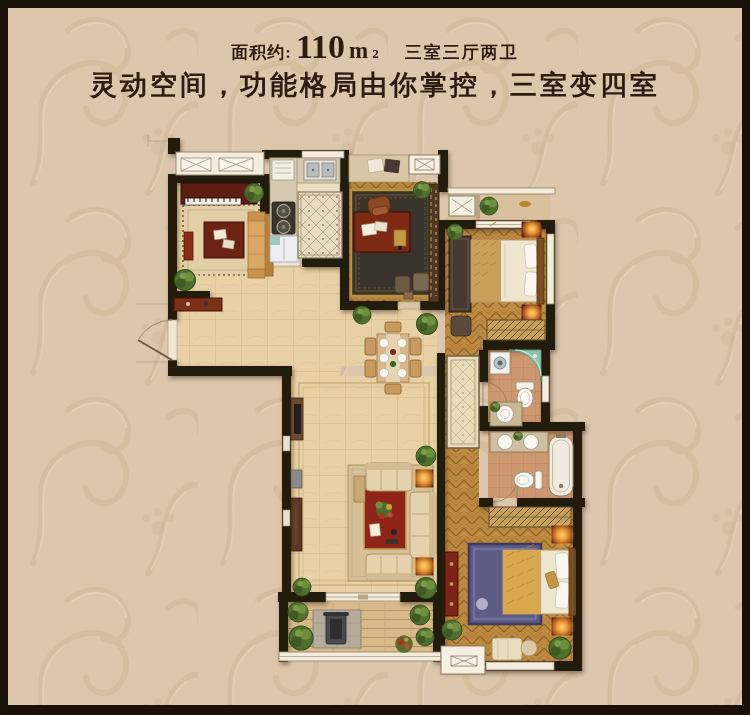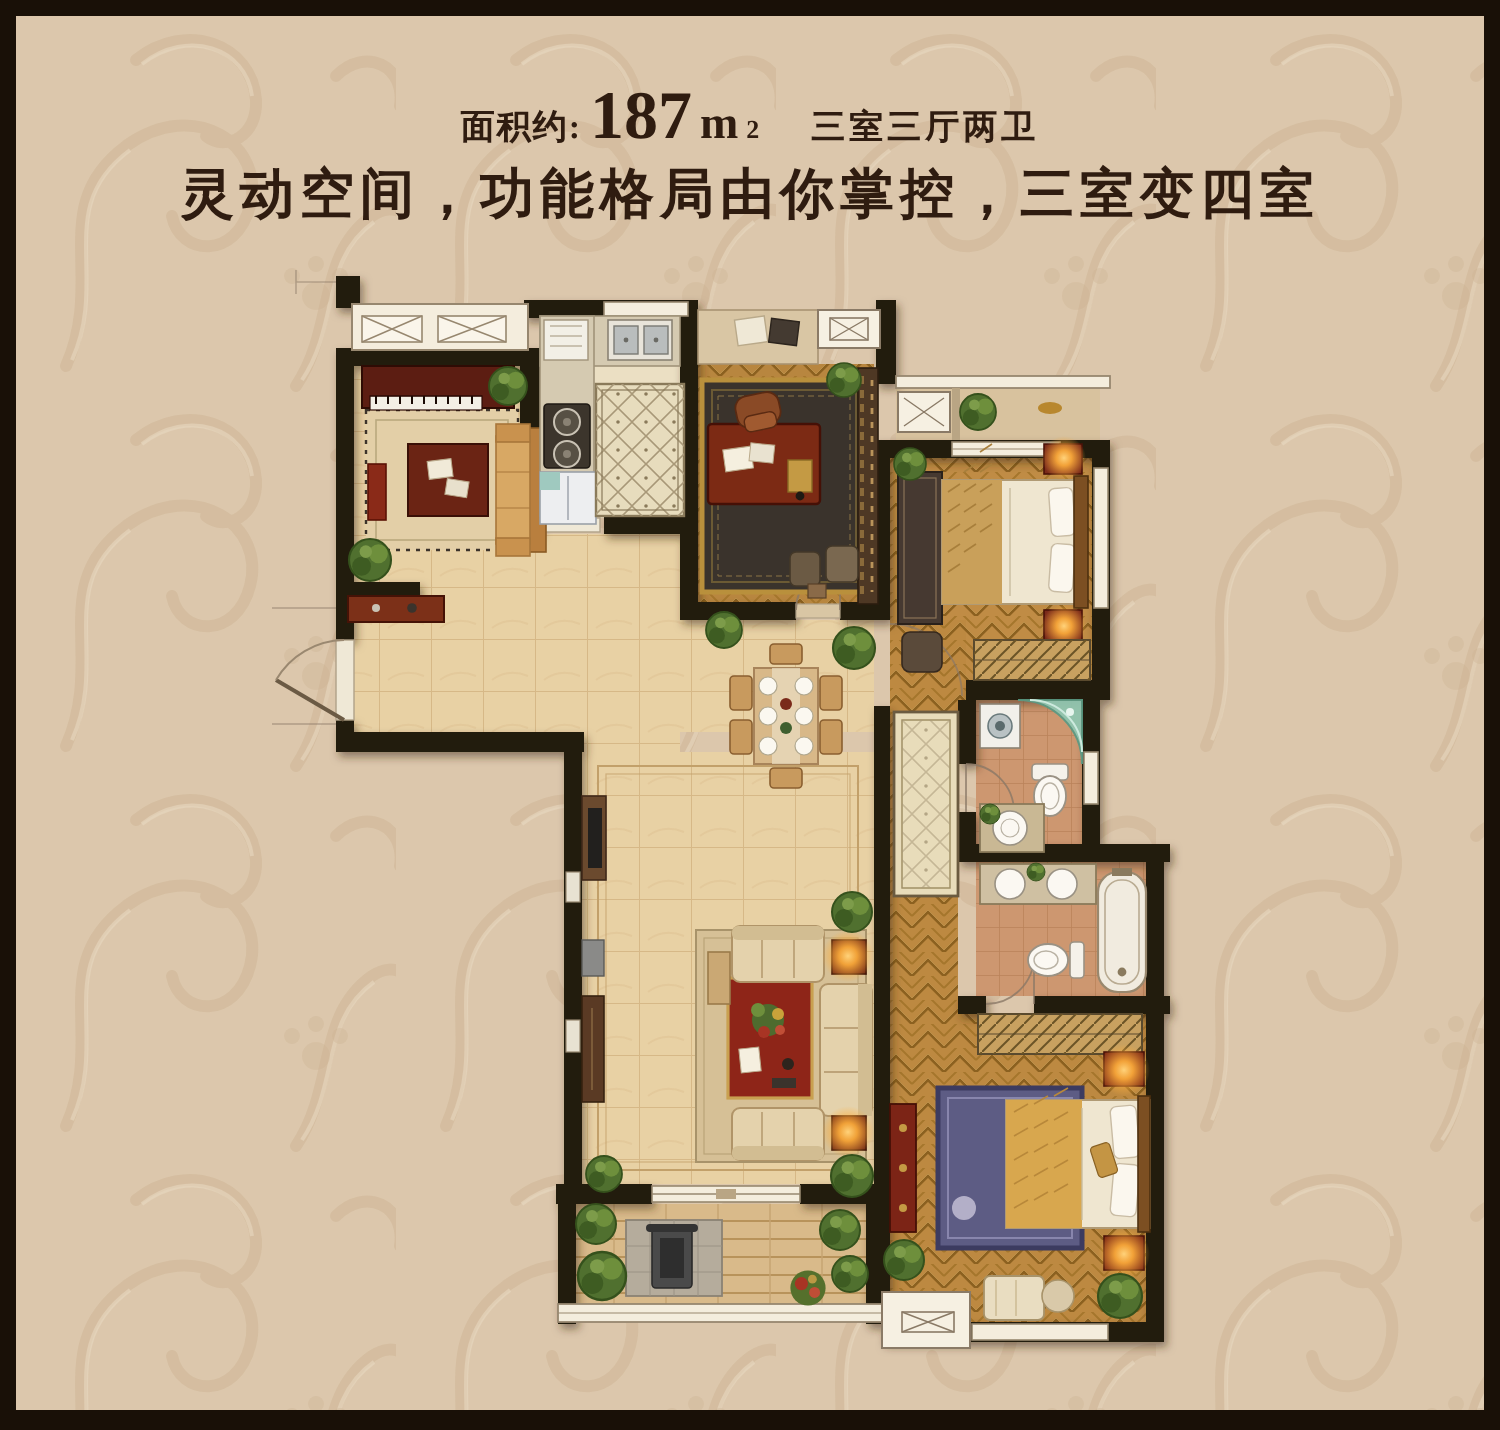--- a/index.html
+++ b/index.html
@@ -7,21 +7,21 @@
     position:relative;
     width:750px;height:715px;
     box-sizing:border-box;
     border:8px solid #191007;
     border-bottom-width:10px;
     overflow:hidden;
     font-family:"Liberation Serif","DejaVu Serif",serif;
   }
   .bg,.plan{position:absolute;left:0;top:0;}
   .header{
-    position:absolute;left:0;top:34px;width:100%;
+    position:absolute;left:0;top:22px;width:100%;
     text-align:center;color:#2f1c10;z-index:5;
   }
   .line1{display:flex;justify-content:center;align-items:baseline;gap:4px;}
   .area-label{font-size:17px;font-weight:700;letter-spacing:1px;}
   .area-value{font-size:34px;font-weight:700;line-height:1;}
   .area-unit{font-size:23px;font-weight:700;}
   .area-sup{font-size:13px;font-weight:700;vertical-align:8px;}
   .layout-text{font-size:17px;font-weight:700;letter-spacing:2px;margin-left:22px;}
   .line2{margin-top:3px;font-size:27px;font-weight:700;letter-spacing:3px;}
 </style>
@@ -52,21 +52,21 @@
             <circle cx="150" cy="124" r="4"></circle>
         </g>
       </pattern>
     </defs>
     <rect width="750" height="715" fill="url(#damask)"></rect>
   </svg>
 
   <header class="header">
     <div class="line1">
       <span class="area-label">面积约:</span>
-        <span class="area-value">187</span>
+        <span class="area-value">110</span>
         <span class="area-unit">m</span>
         <span class="area-sup">2</span>
       <span class="layout-text">三室三厅两卫</span>
     </div>
     <div class="line2">灵动空间，功能格局由你掌控，三室变四室</div>
   </header>
 
   <svg class="plan" width="750" height="715" viewBox="0 0 750 715">
     <defs>
       <pattern id="marble" width="26" height="26" patternUnits="userSpaceOnUse">

